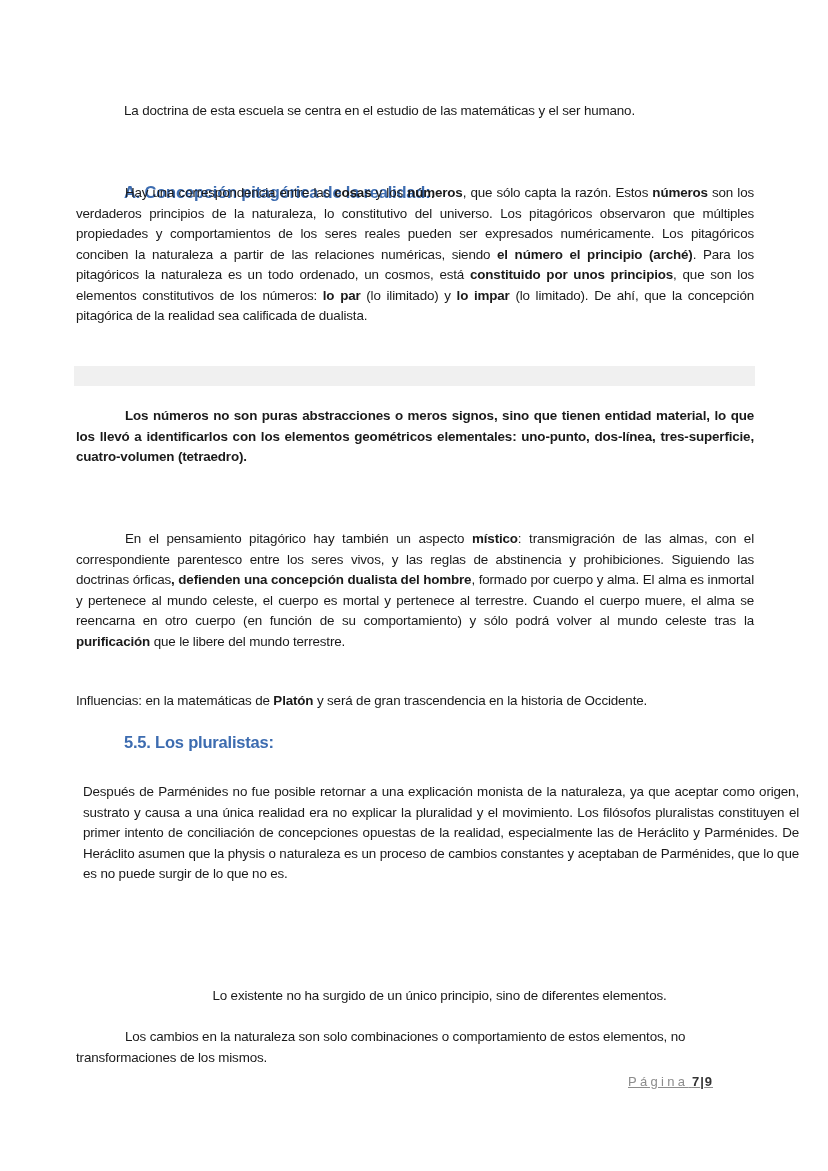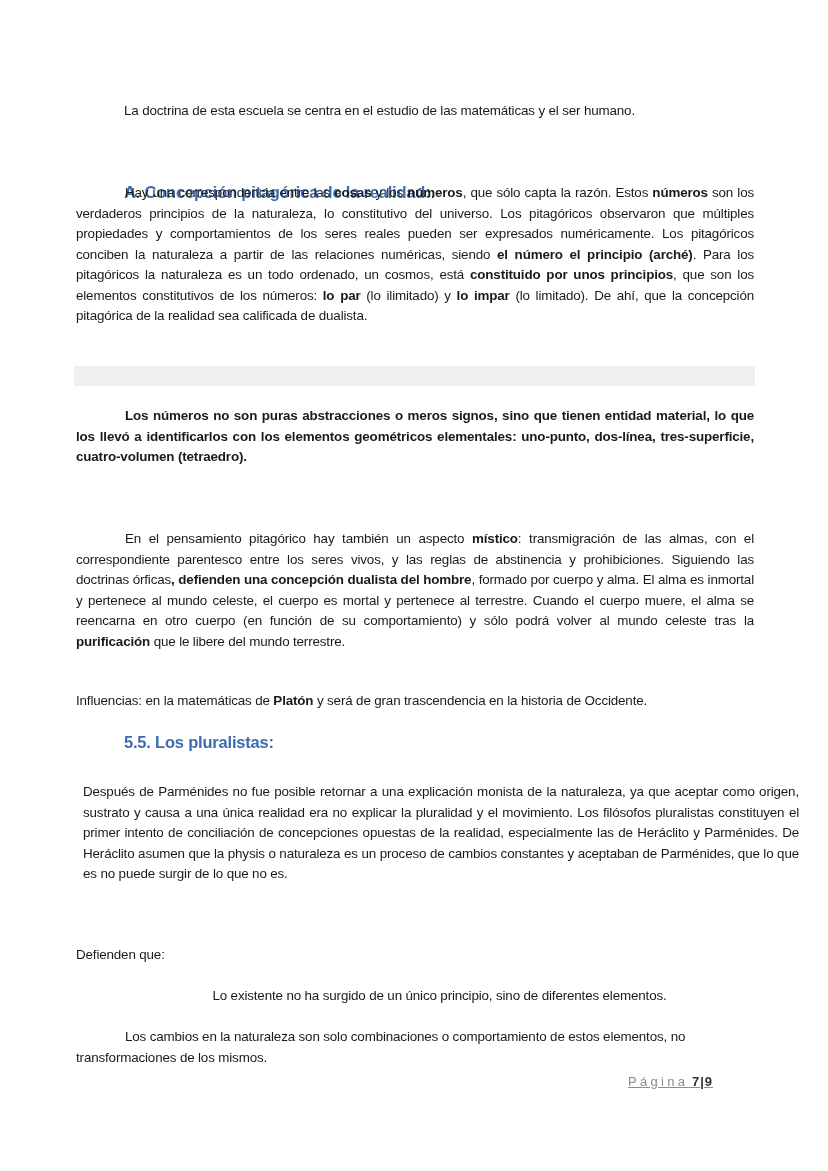--- a/index.html
+++ b/index.html
@@ -49,21 +49,20 @@
 
 
   <div class="p indent" style="top:529px;"><span>En el pensamiento pitagórico hay también un aspecto </span><b>místico</b><span>: transmigración de las almas, con el correspondiente parentesco entre los seres vivos, y las reglas de abstinencia y prohibiciones.  Siguiendo las doctrinas órficas</span><b>, defienden una concepción dualista del hombre</b><span>, formado por cuerpo y alma. El alma es inmortal y pertenece al mundo celeste, el cuerpo es mortal y pertenece al terrestre. Cuando el cuerpo muere, el alma se reencarna en otro cuerpo (en función de su comportamiento) y sólo podrá volver al mundo celeste tras la </span><b>purificación</b><span> que le libere del mundo terrestre.</span></div>
 
   <div class="p" style="top:691px; text-align:left;"><span>Influencias:  en la matemáticas de </span><b>Platón</b><span> y será de gran trascendencia en la historia de Occidente.</span></div>
 
   <div class="h" style="left:124px; top:733px;">5.5. Los pluralistas:</div>
 
   <div class="p" style="left:83px; width:716px; top:782px;">Después de Parménides no fue posible retornar a una explicación monista de la naturaleza, ya que aceptar como origen, sustrato y causa a una única realidad era no explicar la pluralidad y el movimiento. Los filósofos pluralistas constituyen el primer intento de conciliación de concepciones opuestas de la realidad, especialmente las de Heráclito y Parménides. De Heráclito asumen que la physis o naturaleza es un proceso de cambios constantes y aceptaban de Parménides, que lo que es no puede surgir de lo que no es.</div>
 
-  <div class="p" style="top:945px; text-align:left;">Defienden que:</div>
 
   <div class="p indent" style="top:986px; text-align:center;">Lo existente no ha surgido de un único principio, sino de diferentes elementos.</div>
 
   <div class="p indent" style="top:1027px; text-align:left;">Los cambios en la naturaleza son solo combinaciones o comportamiento de estos elementos, no transformaciones de los mismos.</div>
 
   <div class="footer">
     <span class="lbl">Página</span>
     <span class="num">7</span><span class="num">|</span><span class="num">9</span>
   </div>
 

